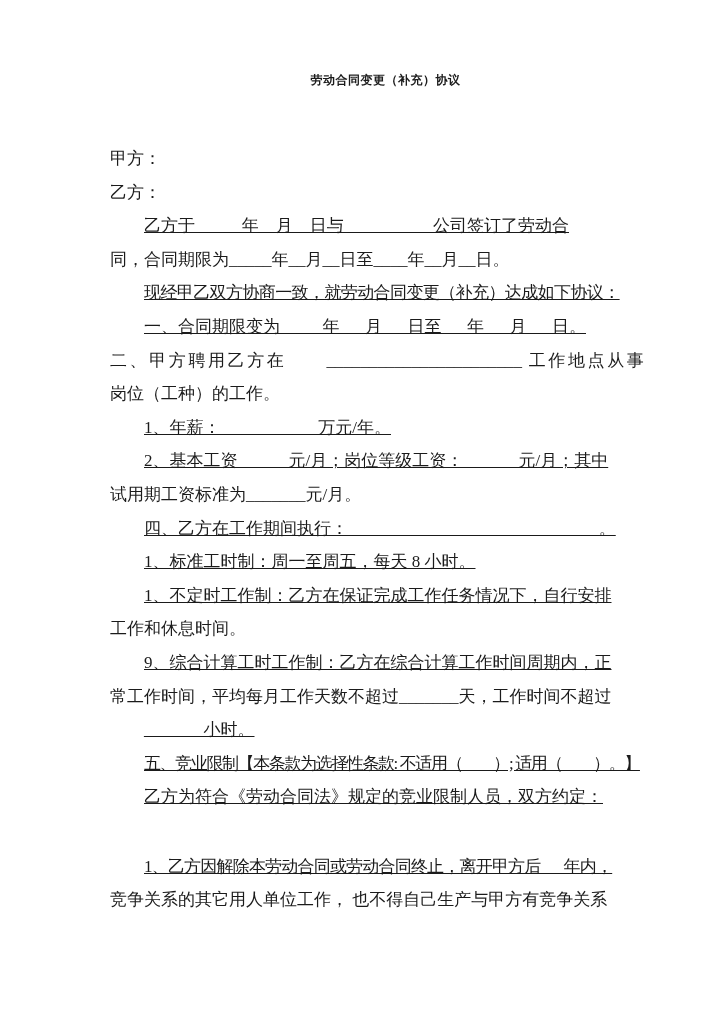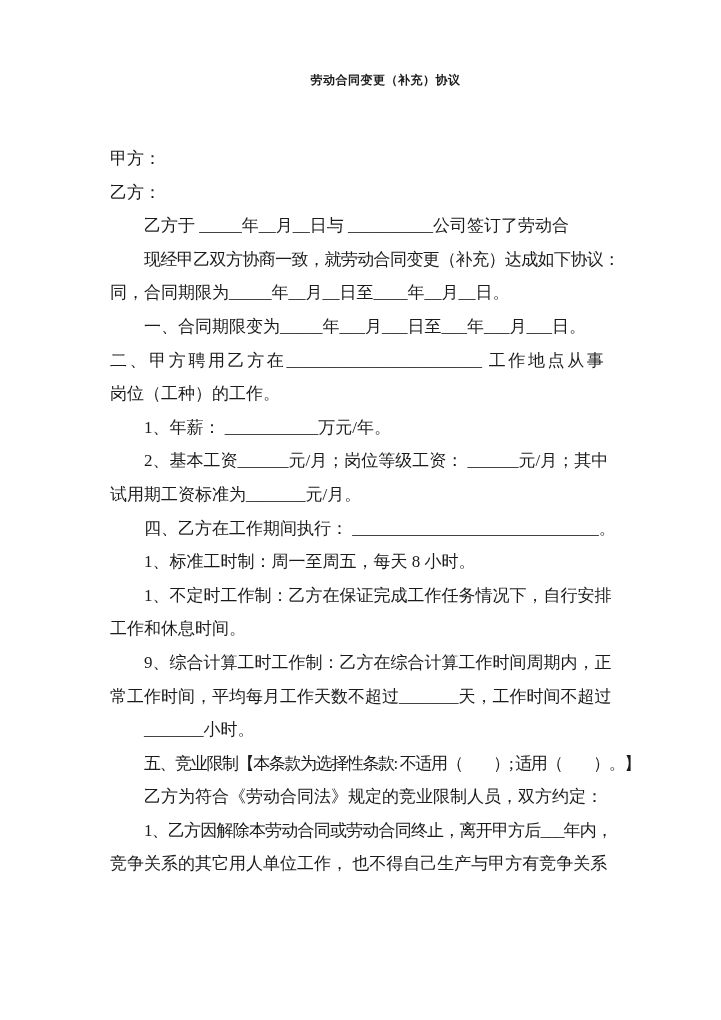--- a/index.html
+++ b/index.html
@@ -24,40 +24,40 @@
   .doc-body{
     position:absolute;
     left:110px;top:142px;width:515px;
   }
   .line{
     height:33.6px;
     line-height:33.6px;
     font-size:17px;
     white-space:pre;
   }
-  .indent{padding-left:34px;}
+  .indent{padding-left:34px;text-decoration:underline;}
   .tight{letter-spacing:-0.6px;}
   .tight2{letter-spacing:-1.4px;}
-  .tight3{letter-spacing:-0.8px;}
+  .tight3{letter-spacing:-0.8px;margin-top:36px;}
   .spread .t{letter-spacing:2.6px;}
-  .spread .blank{letter-spacing:0;}
+  .spread .blank{letter-spacing:0;margin-left:40px;}
 </style>
 </head>
 <body>
 
 <div class="page">
 
   <div class="doc-title">劳动合同变更（补充）协议</div>
 
   <div class="doc-body">
     <div class="line">甲方：</div>
     <div class="line">乙方：</div>
     <div class="line indent">乙方于 _____年__月__日与 __________公司签订了劳动合</div>
+    <div class="line">同，合同期限为_____年__月__日至____年__月__日。</div>
     <div class="line indent tight">现经甲乙双方协商一致，就劳动合同变更（补充）达成如下协议：</div>
-    <div class="line">同，合同期限为_____年__月__日至____年__月__日。</div>
     <div class="line indent">一、合同期限变为_____年___月___日至___年___月___日。</div>
     <div class="line spread"><span class="t">二、甲方聘用乙方在</span><span class="blank">_______________________</span><span class="t"> 工作地点从事</span></div>
     <div class="line">岗位（工种）的工作。</div>
     <div class="line indent">1、年薪： ___________万元/年。</div>
     <div class="line indent">2、基本工资______元/月；岗位等级工资： ______元/月；其中</div>
     <div class="line">试用期工资标准为_______元/月。</div>
     <div class="line indent">四、乙方在工作期间执行： _____________________________。</div>
     <div class="line indent">1、标准工时制：周一至周五，每天 8 小时。</div>
     <div class="line indent">1、不定时工作制：乙方在保证完成工作任务情况下，自行安排</div>
     <div class="line">工作和休息时间。</div>

